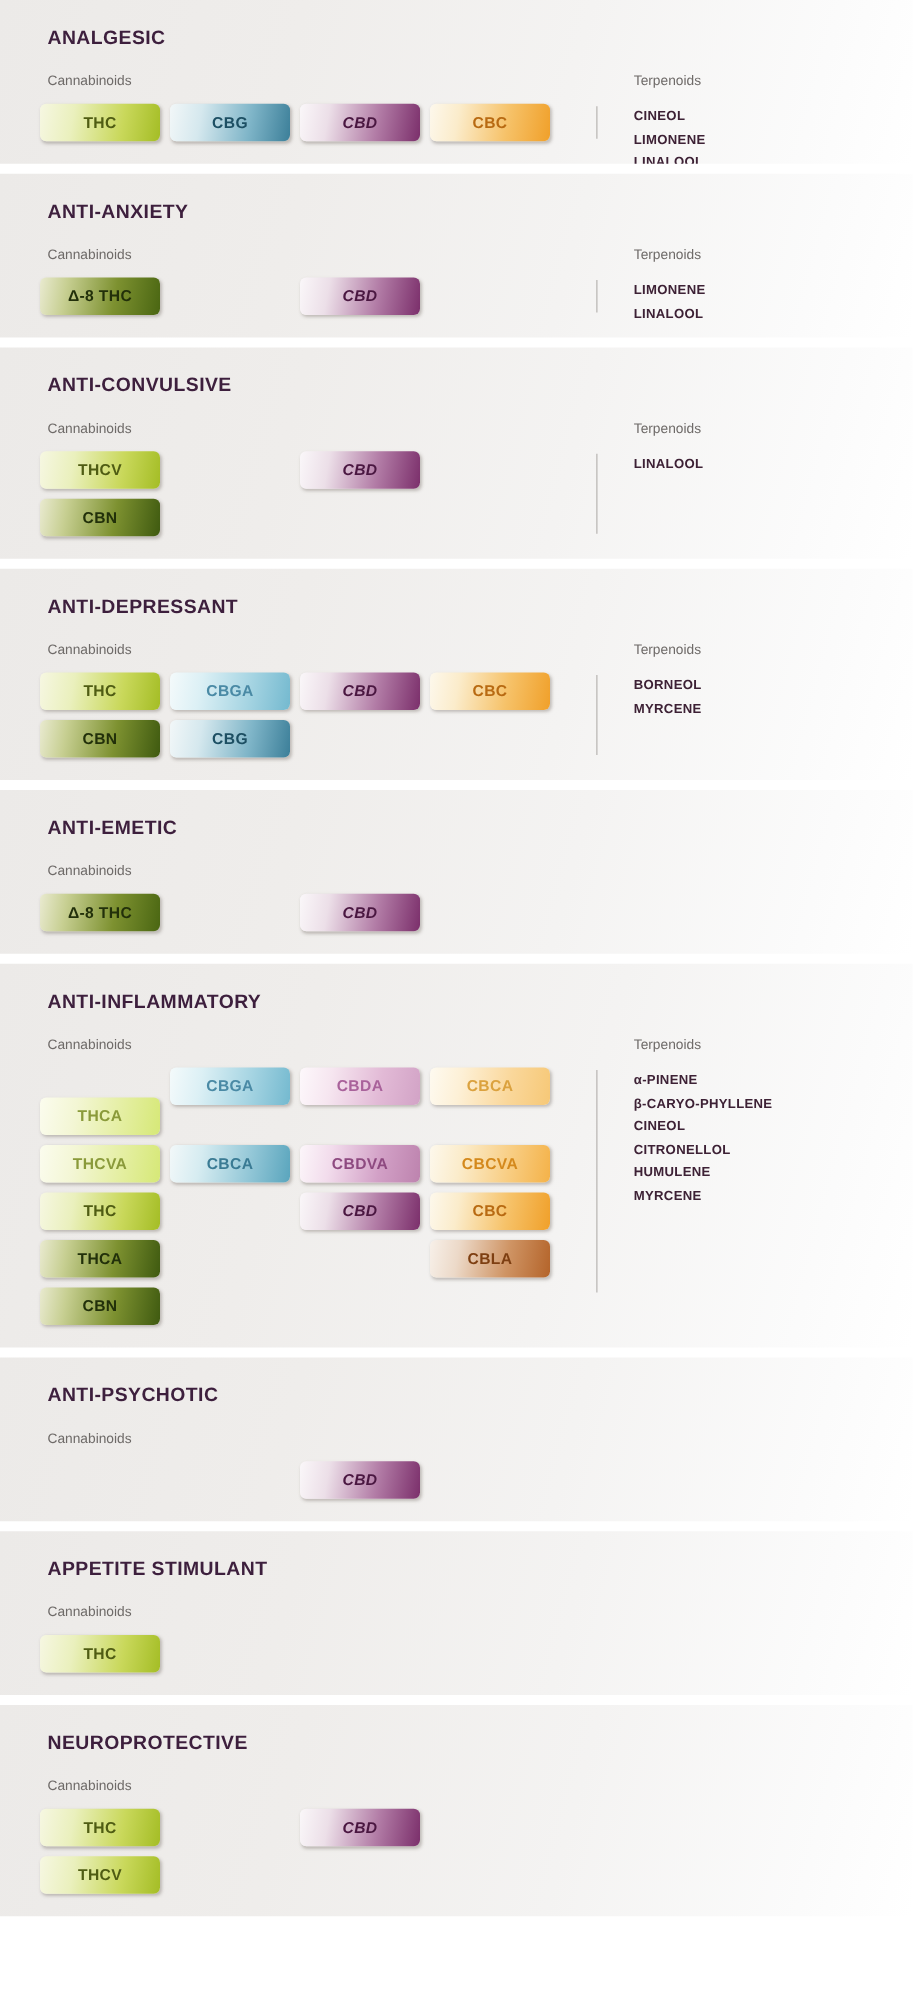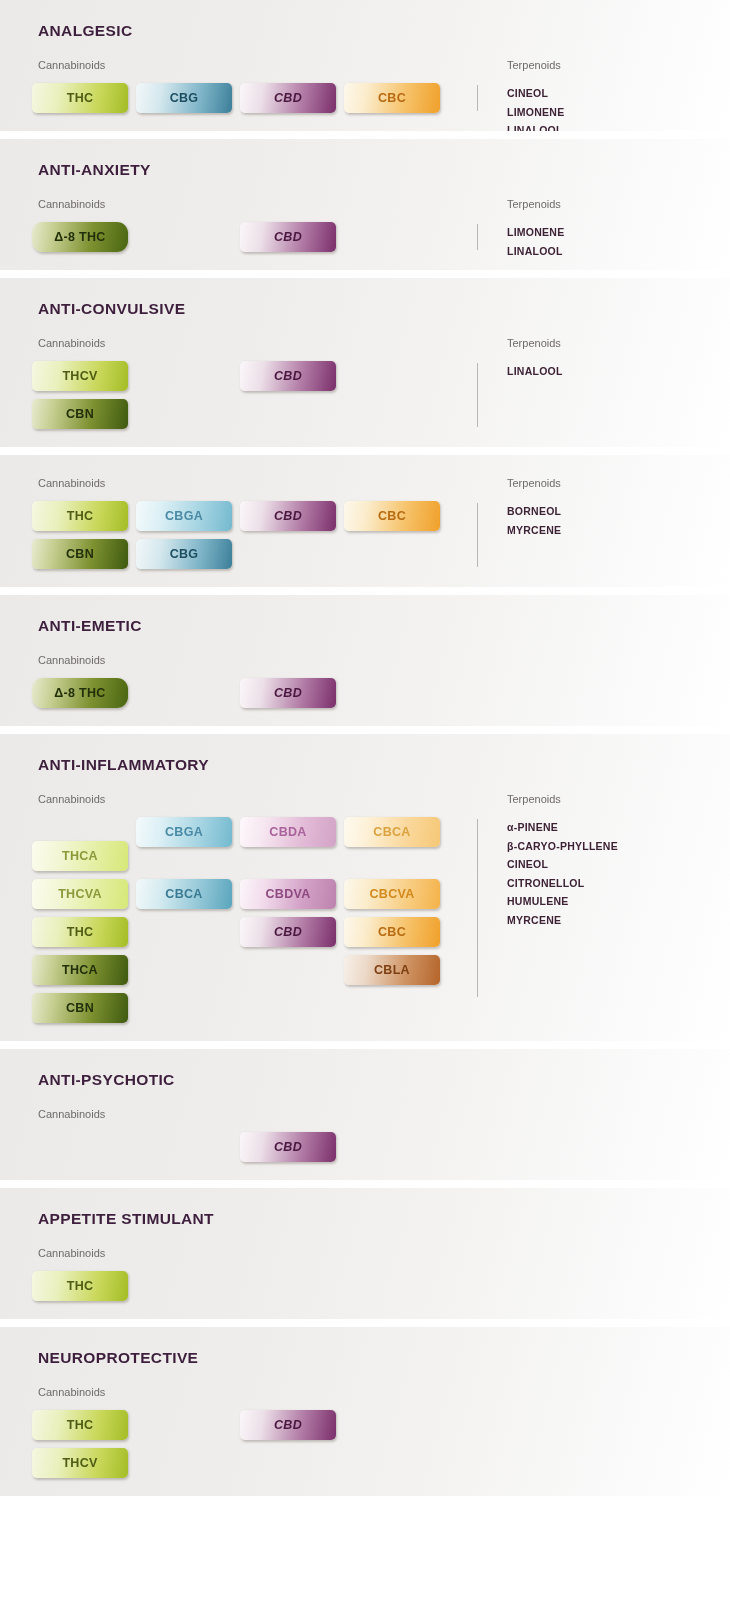--- a/index.html
+++ b/index.html
@@ -73,21 +73,21 @@
     box-shadow: 1px 1.5px 2.5px rgba(80,70,60,0.30);
     white-space: nowrap;
   }
   .pill.empty { box-shadow: none; background: none; }
 
   
   .p-thc   { background: linear-gradient(100deg,#f6f7e2 0%,#eaf0bd 28%,#c9d85b 68%,#a4bd25 100%); color:#4f5c13; }
   .p-thcv  { background: linear-gradient(100deg,#f6f7e2 0%,#eaf0bd 28%,#c9d85b 68%,#a4bd25 100%); color:#4f5c13; }
   .p-thca  { background: linear-gradient(100deg,#fbfcee 0%,#f3f6d4 30%,#e3ee9e 70%,#d6e877 100%); color:#8a9a3a;margin-top:24px; }
   .p-thcva { background: linear-gradient(100deg,#fbfcee 0%,#f3f6d4 30%,#e3ee9e 70%,#d6e877 100%); color:#8a9a3a; }
-  .p-d8thc { background: linear-gradient(100deg,#e9ead0 0%,#c7cf92 22%,#7d9130 62%,#4a6612 100%); color:#22300a;border-radius:11px; }
+  .p-d8thc { background: linear-gradient(100deg,#e9ead0 0%,#c7cf92 22%,#7d9130 62%,#4a6612 100%); color:#22300a; }
   .p-cbn   { background: linear-gradient(100deg,#e9ead0 0%,#c7cf92 22%,#7d9130 62%,#3f5a10 100%); color:#22300a;text-align:center; }
   .p-cbna  { background: linear-gradient(100deg,#e9ead0 0%,#c7cf92 22%,#7d9130 62%,#3f5a10 100%); color:#22300a; }
 
   .p-cbg   { background: linear-gradient(100deg,#f2f7f8 0%,#d5e8ee 26%,#7fb5c8 66%,#3c7f99 100%); color:#1d4f63; }
   .p-cbga  { background: linear-gradient(100deg,#f4fafb 0%,#dcf0f5 26%,#a5d4e2 66%,#74b9cf 100%); color:#4a8aa5; }
   .p-cbgva { background: linear-gradient(100deg,#f2f8f9 0%,#d6ecf1 26%,#93c7d7 66%,#5aa5bd 100%); color:#3a7b94; }
 
   .p-cbd   { background: linear-gradient(100deg,#faf7f9 0%,#ecdfe8 24%,#b27ca6 64%,#7b2f6b 100%); color:#4a1741;font-style:italic; }
   .p-cbda  { background: linear-gradient(100deg,#fdf8fb 0%,#f6e6f0 26%,#e2bad6 66%,#d2a3c6 100%); color:#a9629b; }
   .p-cbdva { background: linear-gradient(100deg,#fcf6fa 0%,#f2dcec 26%,#d2a0c6 66%,#bd83ae 100%); color:#8e4a80; }
@@ -181,20 +181,21 @@
           <div class="pill empty"></div>
           <div class="pill empty"></div>
         </div>
         <div class="divider" style="height: 64px;"></div>
         <div class="terp-list">
           <div class="terp-item">LINALOOL</div>
         </div>
       </div>
     </div>
     <div class="effect-section">
+      <div class="sec-title">ANTI-DEPRESSANT</div>
       <div class="col-heads">
         <div class="lbl-cannabinoids">Cannabinoids</div>
         <div class="lbl-terpenoids">Terpenoids</div>
       </div>
       <div class="body-row">
         <div class="pill-grid">
           <div class="pill p-thc">THC</div>
           <div class="pill p-cbga">CBGA</div>
           <div class="pill p-cbd">CBD</div>
           <div class="pill p-cbc">CBC</div>

